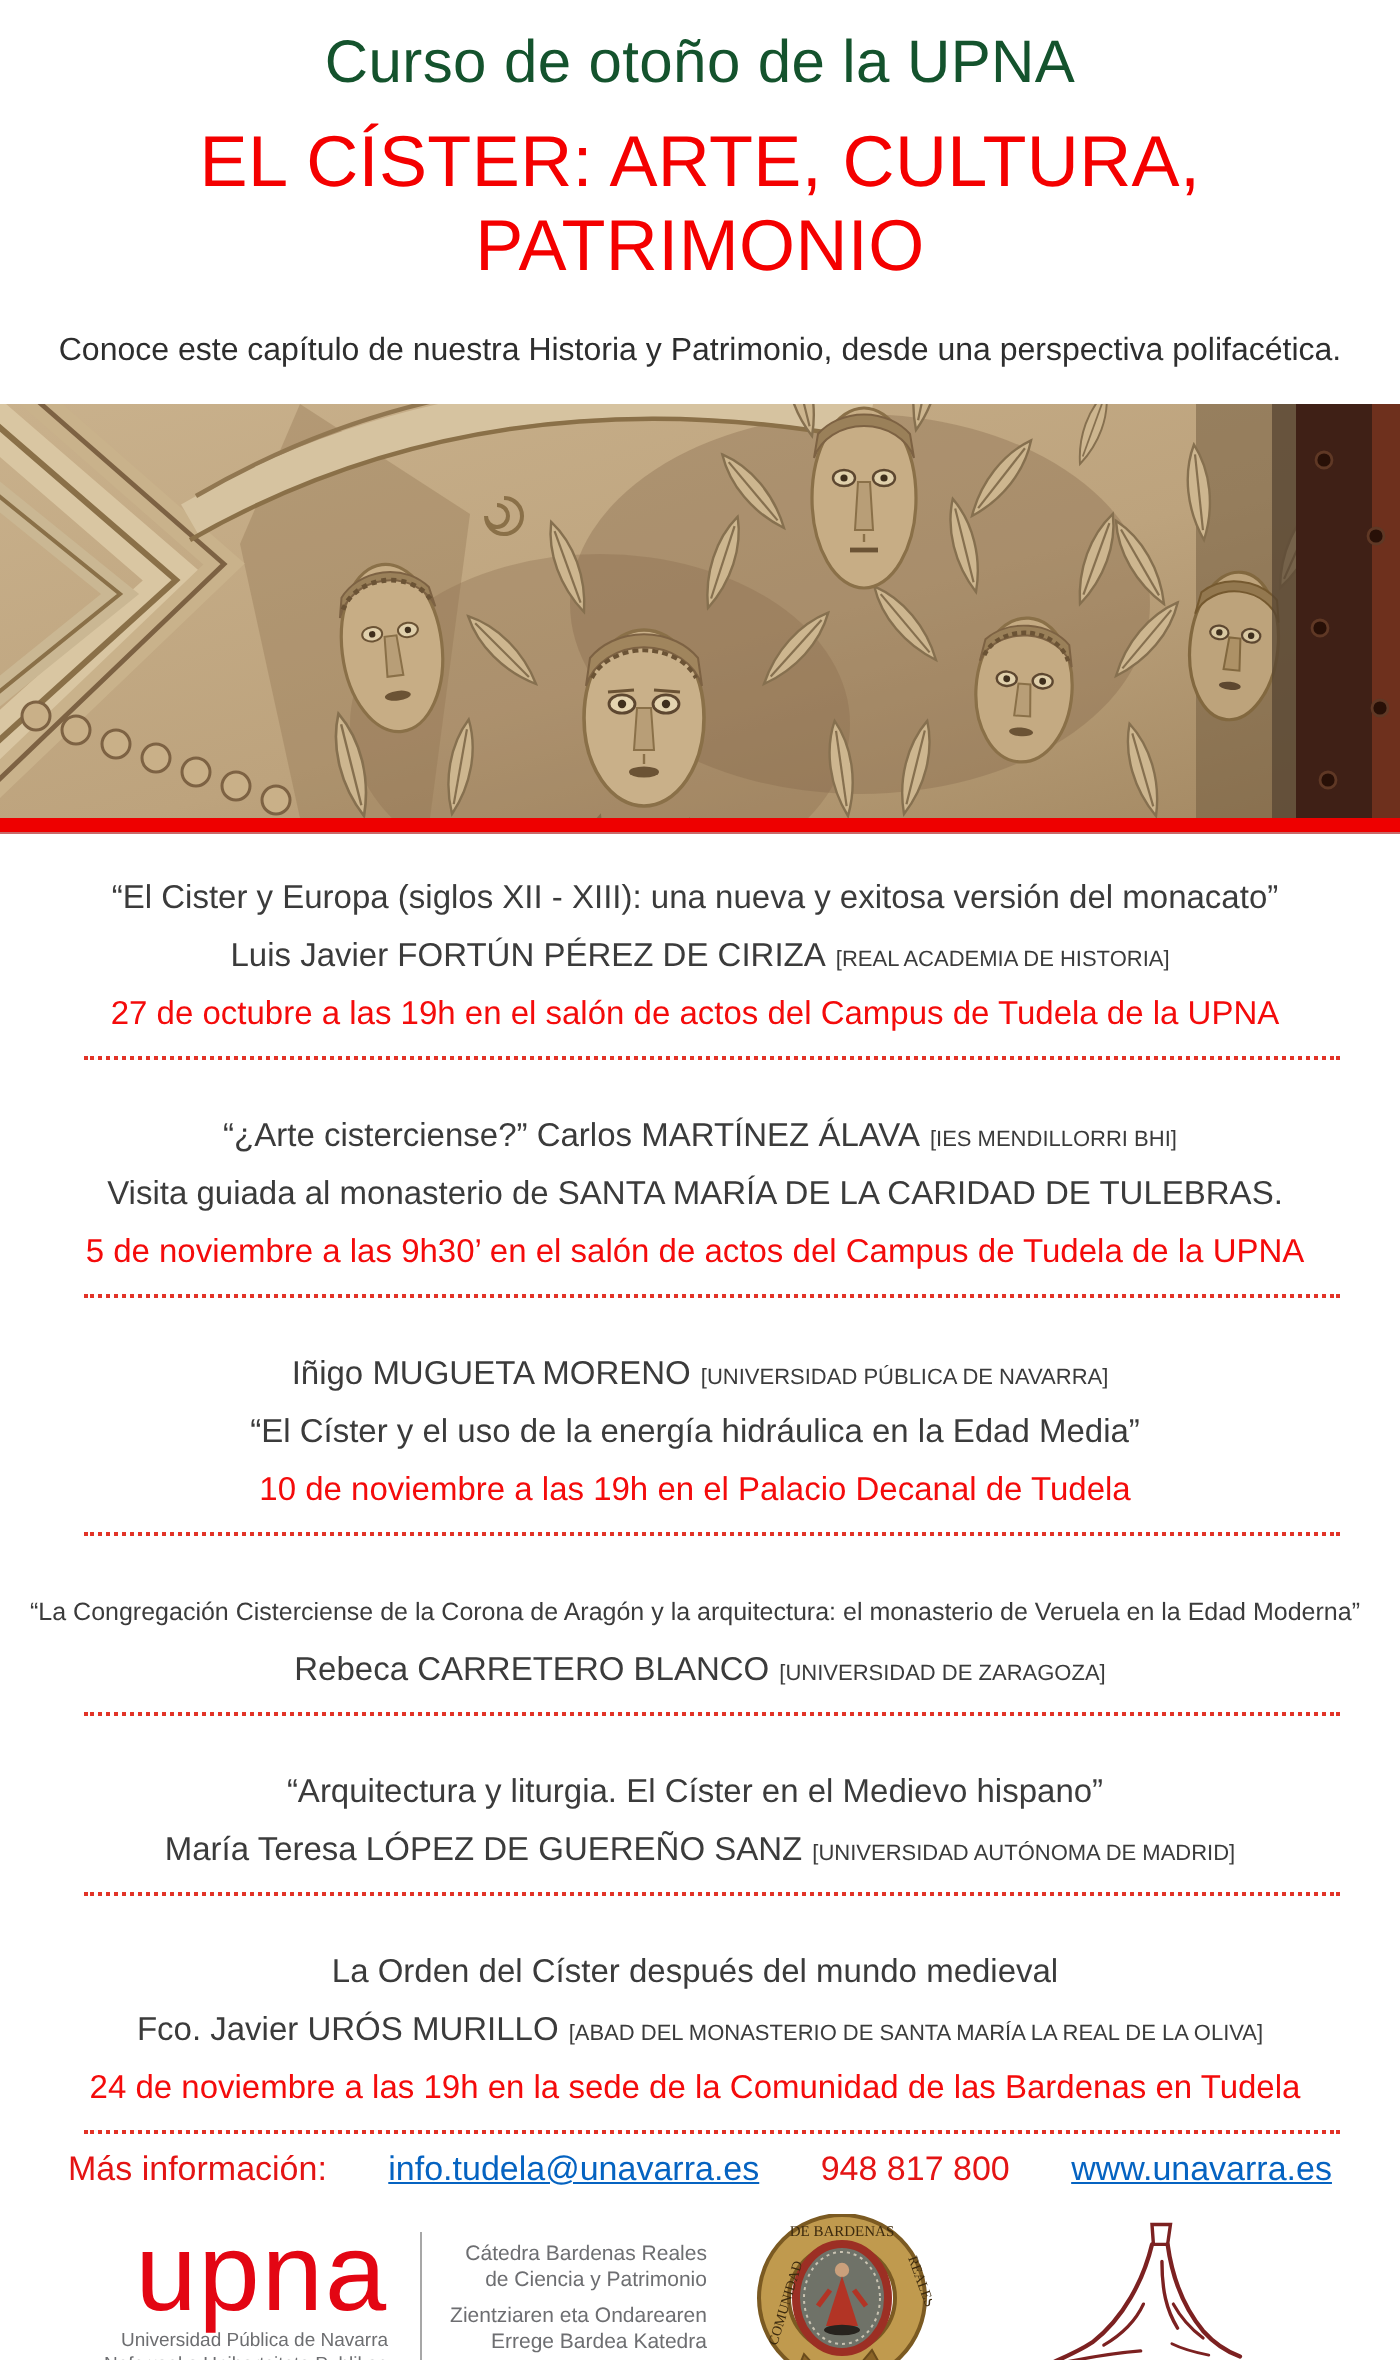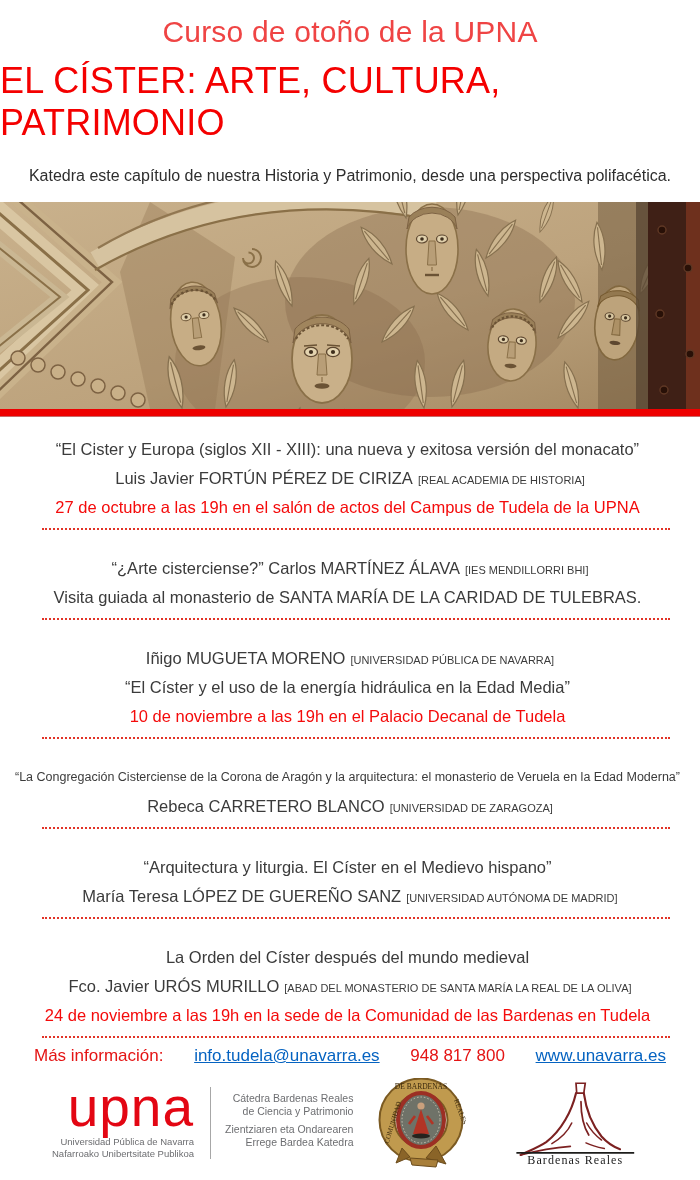--- a/index.html
+++ b/index.html
@@ -10,25 +10,25 @@
     overflow: hidden;
     font-family: "Liberation Sans", sans-serif;
   }
   .poster { width: 700px; height: 1180px; position: relative; }
 
   
   .course-title {
     margin: 0; padding-top: 15px;
     text-align: center;
     font-size: 30px; font-weight: 400;
-    color: #ef4444; letter-spacing: 0.2px;
+    color: #14532d; letter-spacing: 0.2px;
   }
   .main-title {
     margin: 11px 0 0 0;
-    text-align: left;
+    text-align: center;
     font-size: 36px; font-weight: 400;
     color: #f40000; letter-spacing: 0.2px;
   }
   .subtitle {
     margin: 23px 0 0 0;
     text-align: center;
     font-size: 16px; color: #2e2e2e;
   }
 
   
@@ -74,21 +74,21 @@
   .seal-wrap { width: 88px; height: 90px; }
   .bardenas-wrap { width: 172px; height: 88px; }
 </style>
 </head>
 <body>
 
 <div class="poster">
 
   <h1 class="course-title">Curso de otoño de la UPNA</h1>
   <h2 class="main-title">EL CÍSTER: ARTE, CULTURA, PATRIMONIO</h2>
-  <p class="subtitle">Katedra este capítulo de nuestra Historia y Patrimonio, desde una perspectiva polifacética.</p>
+  <p class="subtitle">Conoce este capítulo de nuestra Historia y Patrimonio, desde una perspectiva polifacética.</p>
 
   <div class="hero">
     <svg width="700" height="207" viewBox="0 0 700 207" preserveAspectRatio="none" xmlns="http://www.w3.org/2000/svg">
       <defs>
         <linearGradient id="stone" x1="0" y1="0" x2="1" y2="1">
           <stop offset="0" stop-color="#c9b18c"></stop>
           <stop offset="0.55" stop-color="#bda37d"></stop>
           <stop offset="1" stop-color="#a28761"></stop>
         </linearGradient>
         <g id="leaf">
@@ -229,20 +229,21 @@
   <section class="session">
     <div class="line"><span>“El Cister y Europa (siglos XII - XIII): una nueva y exitosa versión del monacato”</span><span class="sm"></span></div>
     <div class="line"><span>Luis Javier FORTÚN PÉREZ DE CIRIZA</span><span class="sm">[REAL ACADEMIA DE HISTORIA]</span></div>
     <div class="line red"><span>27 de octubre a las 19h en el salón de actos del Campus de Tudela de la UPNA</span><span class="sm"></span></div>
   </section>
   <div class="sep"></div>
 
   <section class="session">
     <div class="line"><span>“¿Arte cisterciense?” Carlos MARTÍNEZ ÁLAVA</span><span class="sm">[IES MENDILLORRI BHI]</span></div>
     <div class="line"><span>Visita guiada al monasterio de SANTA MARÍA DE LA CARIDAD DE TULEBRAS.</span><span class="sm"></span></div>
+    <div class="line red"><span>5 de noviembre a las 9h30’ en el salón de actos del Campus de Tudela de la UPNA</span><span class="sm"></span></div>
   </section>
   <div class="sep"></div>
 
   <section class="session">
     <div class="line"><span>Iñigo MUGUETA MORENO</span><span class="sm">[UNIVERSIDAD PÚBLICA DE NAVARRA]</span></div>
     <div class="line"><span>“El Císter y el uso de la energía hidráulica en la Edad Media”</span><span class="sm"></span></div>
     <div class="line red"><span>10 de noviembre a las 19h en el Palacio Decanal de Tudela</span><span class="sm"></span></div>
   </section>
   <div class="sep"></div>
 

